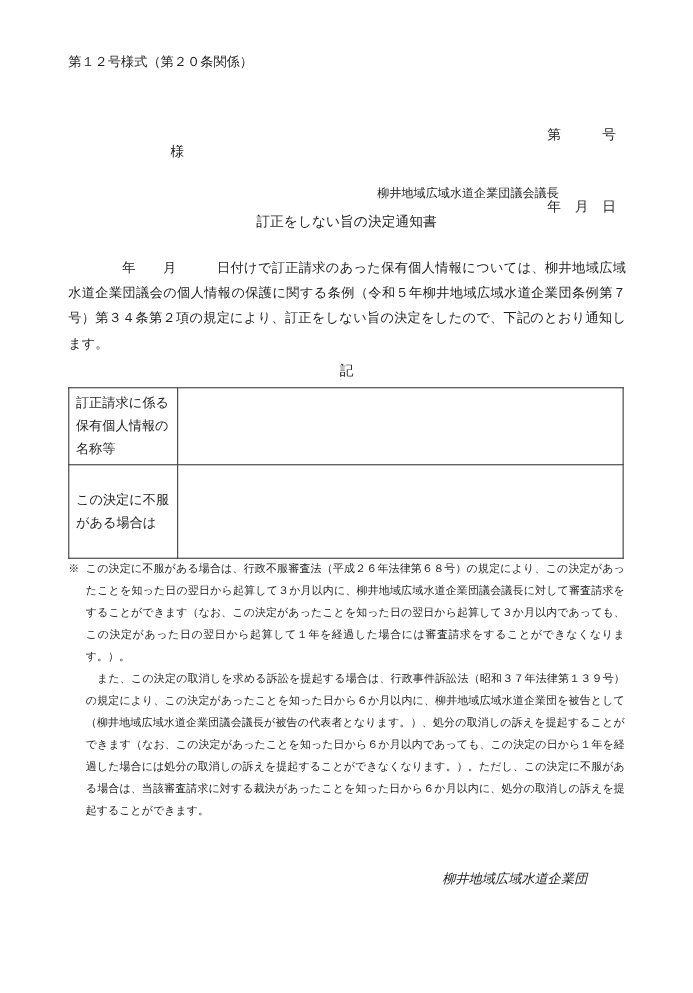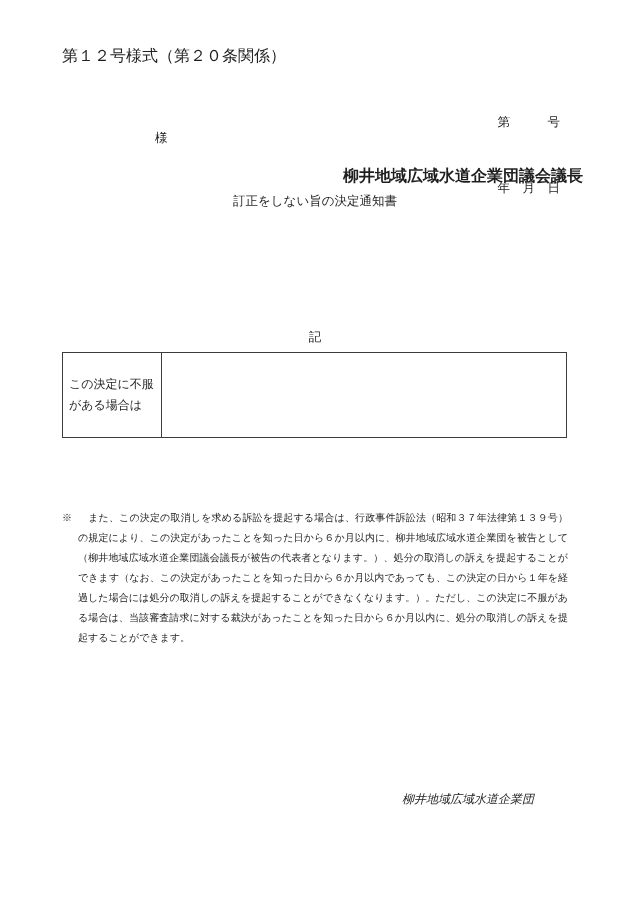--- a/index.html
+++ b/index.html
@@ -13,21 +13,21 @@
     height: 903px;
     background: #ffffff;
     color: #1f1f1f;
     font-family: "Liberation Serif", "DejaVu Serif", serif;
     overflow: hidden;
   }
   .form-number {
     position: absolute;
     left: 62px;
     top: 46px;
-    font-size: 16px;
+    font-size: 12px;
     line-height: 20px;
     white-space: pre;
   }
   .doc-meta {
     position: absolute;
     right: 70px;
     top: 67px;
     text-align: left;
     font-size: 12.5px;
     line-height: 22px;
@@ -37,23 +37,22 @@
     position: absolute;
     left: 155px;
     top: 128px;
     font-size: 12.5px;
     line-height: 20px;
   }
   .sender {
     position: absolute;
     left: 343px;
     top: 166px;
-    font-size: 16px;
+    font-size: 11px;
     line-height: 20px;
-    font-weight: bold;
   }
   .title {
     position: absolute;
     left: 0;
     top: 191px;
     width: 100%;
     text-align: center;
     font-size: 12.5px;
     line-height: 20px;
   }
@@ -139,34 +138,39 @@
     <div>第　　　号</div>
     <div>年　月　日</div>
   </div>
 
   <div class="addressee">様</div>
 
   <div class="sender">柳井地域広域水道企業団議会議長</div>
 
   <div class="title">訂正をしない旨の決定通知書</div>
 
+  <p class="body-text">　　　　年　　月　　　日付けで訂正請求のあった保有個人情報については、柳井地域広域水道企業団議会の個人情報の保護に関する条例（令和５年柳井地域広域水道企業団条例第７号）第３４条第２項の規定により、訂正をしない旨の決定をしたので、下記のとおり通知します。</p>
 
   <div class="record-heading">記</div>
 
   <table class="form-table">
     <tbody>
+        <tr class="row1">
+      <td class="label-cell">訂正請求に係る保有個人情報の名称等</td>
+      <td class="value-cell"></td>
+    </tr>
     <tr class="row2">
       <td class="label-cell">この決定に不服がある場合は</td>
       <td class="value-cell"></td>
     </tr>
   </tbody>
     </table>
 
   <div class="notes">
-    <p class="note-para first"><span class="note-marker">※</span></p>
+    <p class="note-para first"><span class="note-marker">※</span><span>この決定に不服がある場合は、行政不服審査法（平成２６年法律第６８号）の規定により、この決定があったことを知った日の翌日から起算して３か月以内に、柳井地域広域水道企業団議会議長に対して審査請求をすることができます（なお、この決定があったことを知った日の翌日から起算して３か月以内であっても、この決定があった日の翌日から起算して１年を経過した場合には審査請求をすることができなくなります。）。</span></p>
     <p class="note-para">　また、この決定の取消しを求める訴訟を提起する場合は、行政事件訴訟法（昭和３７年法律第１３９号）の規定により、この決定があったことを知った日から６か月以内に、柳井地域広域水道企業団を被告として（柳井地域広域水道企業団議会議長が被告の代表者となります。）、処分の取消しの訴えを提起することができます（なお、この決定があったことを知った日から６か月以内であっても、この決定の日から１年を経過した場合には処分の取消しの訴えを提起することができなくなります。）。ただし、この決定に不服がある場合は、当該審査請求に対する裁決があったことを知った日から６か月以内に、処分の取消しの訴えを提起することができます。</p>
   </div>
 
   <div class="contact">
     <div class="contact-line">柳井地域広域水道企業団</div>
     
     
   </div>
 
 </div>

